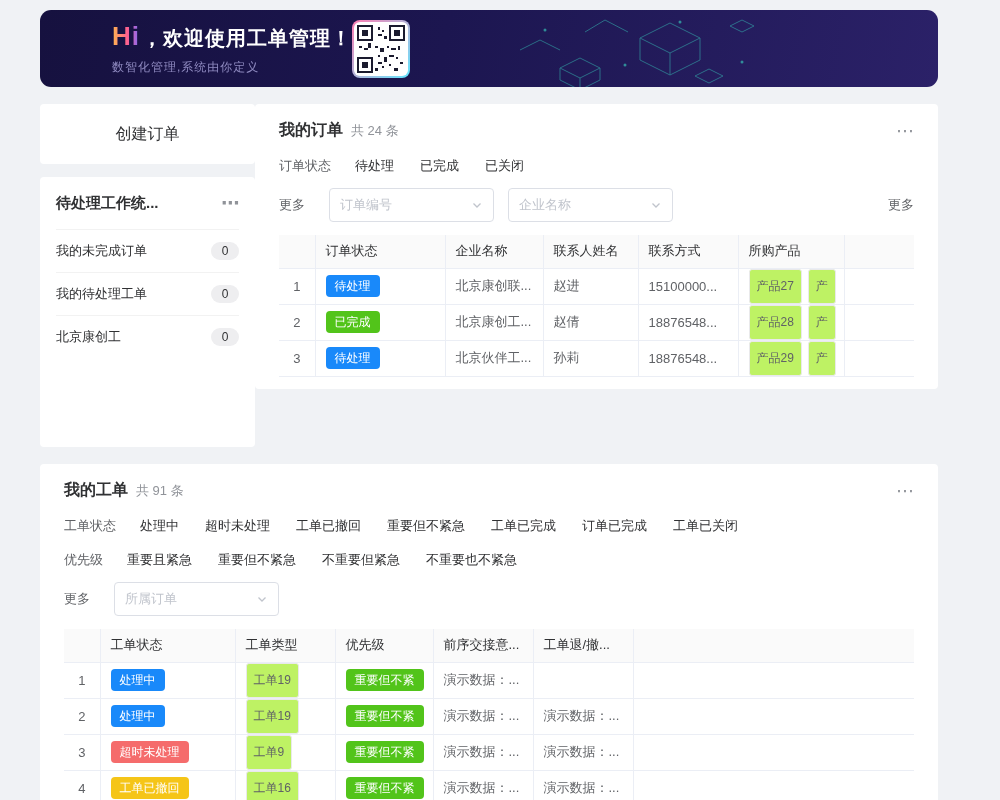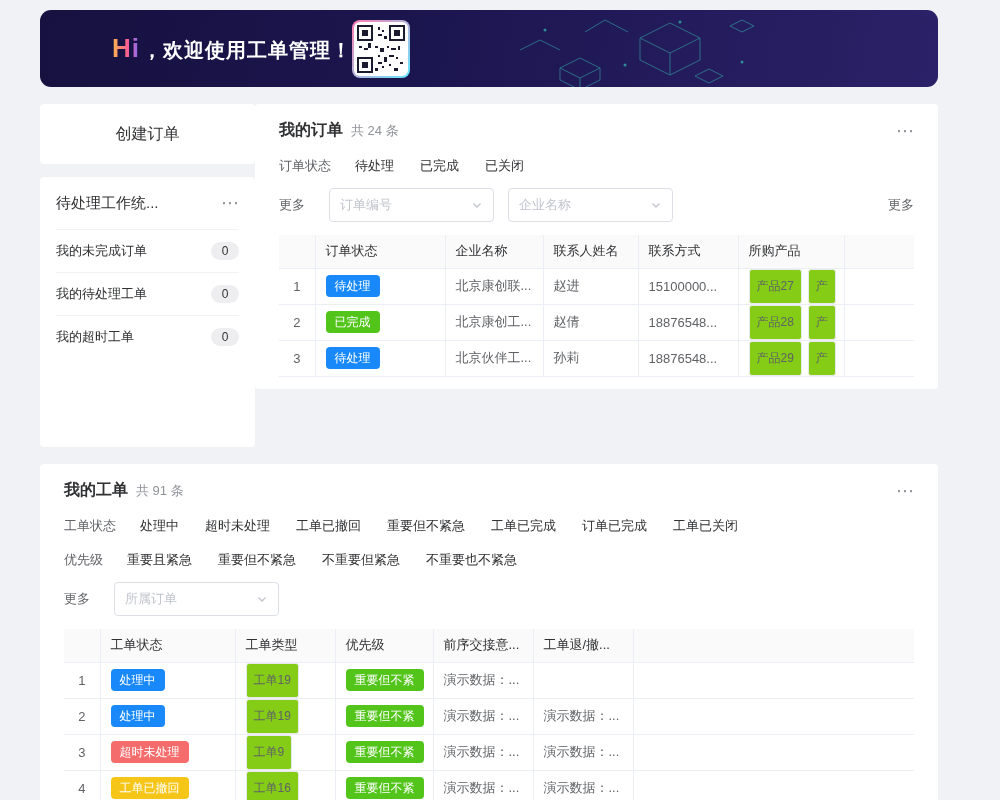--- a/index.html
+++ b/index.html
@@ -27,21 +27,21 @@
   
   .content-row { display:flex; margin-top:17px; align-items:flex-start; }
   .card { background:#fff; border-radius:4px; }
   .sidebar { width:215px; flex:none; }
   .main-col { flex:1; min-width:0; }
 
   .create-card { height:60px; display:flex; align-items:center; justify-content:center;
     font-size:16px; font-weight:500; cursor:pointer; }
   .stats-card { margin-top:13px; height:270px; padding:0 16px; }
   .stats-head { display:flex; justify-content:space-between; align-items:center; height:52px;
-    font-weight:normal; font-size:15px; }
+    font-weight:bold; font-size:15px; }
   .more-dots { color:#909399; font-size:18px; cursor:pointer; line-height:1; }
   .stats-item { display:flex; justify-content:space-between; align-items:center; height:43px;
     border-top:1px solid #f2f2f2; font-size:13px; cursor:pointer; }
   .count-pill { background:#eeeef0; border-radius:10px; min-width:28px; text-align:center;
     font-size:12px; padding:2px 6px; }
 
   
   .panel { padding:16px 24px 12px; }
   .orders-panel { height:285px; overflow:hidden; }
   .wo-panel { margin-top:17px; min-height:340px; }
@@ -67,21 +67,21 @@
   td { height:33px; padding:0 10px; border-bottom:1px solid #ebeef5; border-right:1px solid #ebeef5;
     color:#606266; white-space:nowrap; overflow:hidden; }
   th:last-child, td:last-child { border-right:none; }
   .idx { text-align:center; padding:0; color:#606266; }
   .empty-row td { height:30px; }
 
   .badge { display:inline-block; padding:3px 9px; border-radius:4px; color:#fff; font-size:12px;
     line-height:1.35; white-space:nowrap; }
   .c-blue { background:#1989fa; } .c-green { background:#52c41a; }
   .c-red { background:#f56c6c; } .c-yellow { background:#f5c518; }
-  .tag { display:inline-block; padding:8px 7px; border-radius:3px; background:#84cc16;
+  .tag { display:inline-block; padding:8px 7px; border-radius:3px; background:#bef264;
     border:1px solid #e9e9eb; color:#606266; font-size:12px; margin-right:6px; }
 
   
   .pagination { display:flex; align-items:center; margin-top:11px; font-size:13px; }
   .pg-item { min-width:26px; height:26px; line-height:26px; text-align:center; margin-right:8px;
     border-radius:3px; color:#303133; cursor:pointer; }
   .pg-prev { color:#c0c4cc; }
   .pg-active { color:#409eff; background:#f4f4f5; }
   .pg-dots { color:#909399; letter-spacing:1px; }
 </style>
@@ -108,20 +108,21 @@
         <circle cx="585" cy="55" r="1.5"></circle>
           <circle cx="702" cy="52" r="1.5"></circle>
         <circle cx="505" cy="20" r="1.5"></circle>
           <circle cx="640" cy="12" r="1.5"></circle>
       </g>
     </svg>
     <div class="banner-left">
       <div class="banner-title">
         <span class="hi">Hi</span><span>，欢迎使用工单管理！</span>
       </div>
+      <div class="banner-sub">数智化管理,系统由你定义</div>
     </div>
     <div class="banner-right">
       <div class="qr-wrap">
         <div class="qr-inner">
           <svg viewBox="0 0 21 21" width="48" height="48" shape-rendering="crispEdges">
             <rect width="21" height="21" fill="#fff"></rect>
             <g fill="#1a1a2e">
               <rect x="0" y="0" width="7" height="7"></rect>
                 <rect x="1" y="1" width="5" height="5" fill="#fff"></rect>
                 <rect x="2" y="2" width="3" height="3"></rect>
@@ -173,21 +174,21 @@
         </div>
         <div class="stats-item">
           <span>我的未完成订单</span>
           <span class="count-pill">0</span>
         </div>
         <div class="stats-item">
           <span>我的待处理工单</span>
           <span class="count-pill">0</span>
         </div>
         <div class="stats-item">
-          <span>我的超时工单</span>
+          <span>北京康创工</span>
           <span class="count-pill">0</span>
         </div>
       </div>
     </aside>
 
     <main class="main-col">
       <section class="card panel orders-panel">
         <div class="panel-head">
           <span class="panel-title">我的订单</span>
           <span class="panel-count">共 24 条</span>

